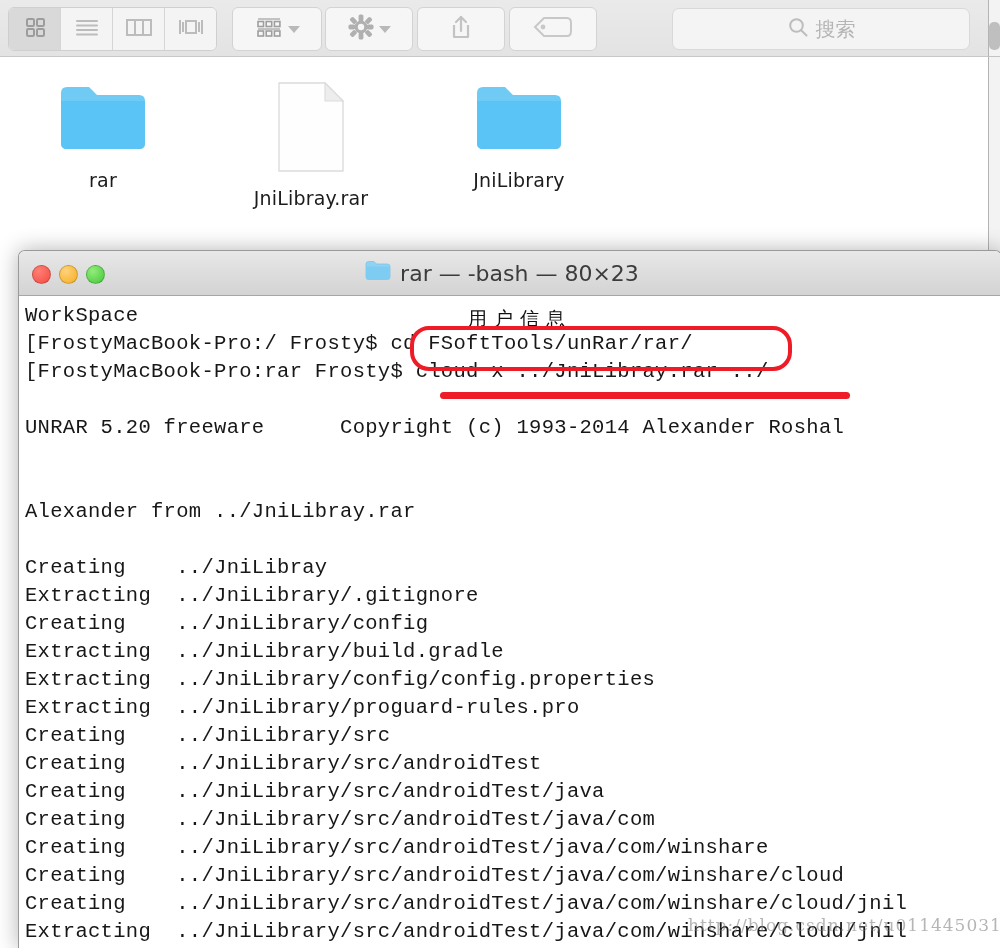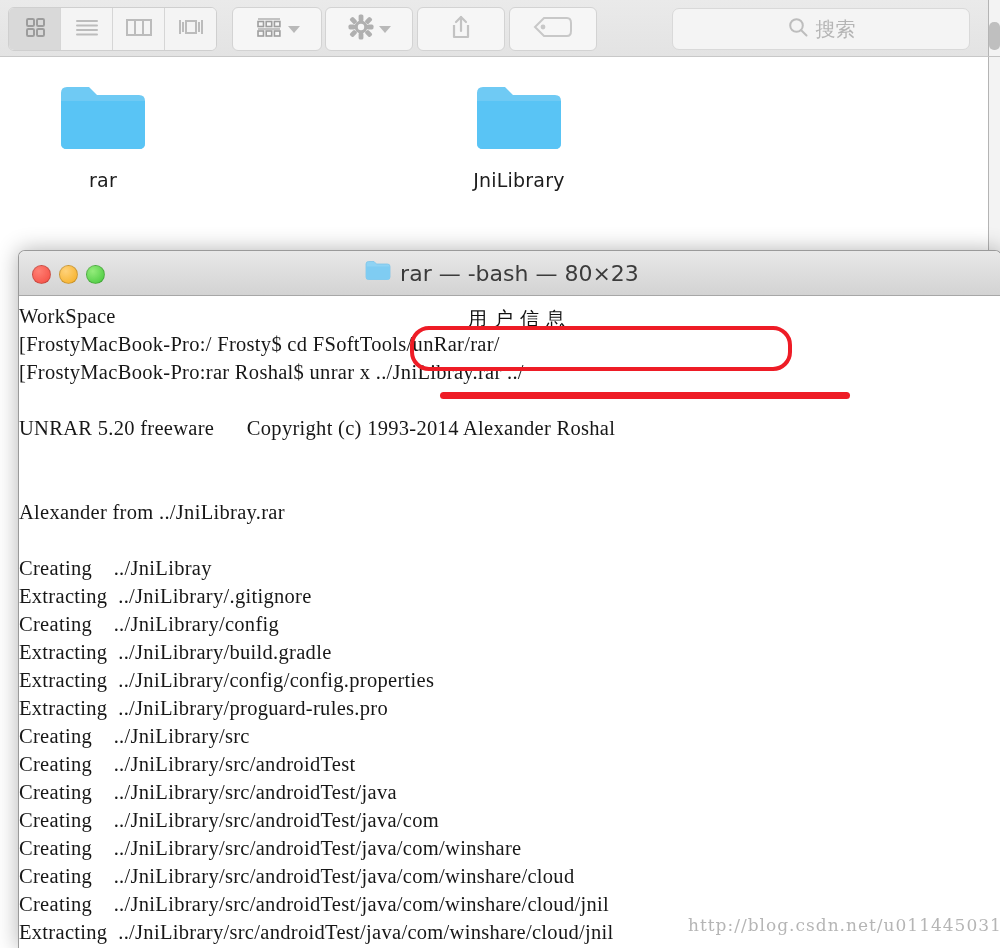--- a/index.html
+++ b/index.html
@@ -187,25 +187,26 @@
   }
 
   .term-body {
     position: relative;
     background: #ffffff;
     height: 654px;
     padding-top: 6px;
     overflow: hidden;
   }
   .term-line {
-    font-family: Liberation Serif, serif;
+    font-family: Liberation Mono, monospace;
     font-size: 20.5px;
     line-height: 28px;
     color: #171717;
     white-space: pre;
+    padding-left: 6px;
     letter-spacing: 0.3px;
   }
   .term-line.blank { color: transparent; }
 
   
   .cn-annot {
     position: absolute;
     left: 468px; top: 306px;
     font-family: Liberation Serif, serif;
     font-size: 19px;
@@ -369,20 +370,29 @@
       <div class="file-item" style="left:28px;">
         <span>
           <svg width="92" height="74" viewBox="0 0 92 74">
             <path d="M4 12 Q4 6 10 6 L32 6 L40 14 L82 14 Q88 14 88 20 L88 62 Q88 68 82 68 L10 68 Q4 68 4 62 Z" fill="#6fcaf4"></path>
             <path d="M4 20 L88 20 L88 62 Q88 68 82 68 L10 68 Q4 68 4 62 Z" fill="#59c4f5"></path>
           </svg>
         </span>
         <div class="file-label">rar</div>
       </div>
 
+      <div class="file-item" style="left:236px;">
+        <span>
+          <svg width="76" height="92" viewBox="0 0 76 92">
+            <path d="M6 2 L52 2 L70 20 L70 90 L6 90 Z" fill="#fefefe" stroke="#dcdcdc" stroke-width="1.4"></path>
+            <path d="M52 2 L52 20 L70 20 Z" fill="#ededed" stroke="#dcdcdc" stroke-width="1.2"></path>
+          </svg>
+        </span>
+        <div class="file-label">JniLibray.rar</div>
+      </div>
 
       <div class="file-item" style="left:444px;">
         <span>
           <svg width="92" height="74" viewBox="0 0 92 74">
             <path d="M4 12 Q4 6 10 6 L32 6 L40 14 L82 14 Q88 14 88 20 L88 62 Q88 68 82 68 L10 68 Q4 68 4 62 Z" fill="#6fcaf4"></path>
             <path d="M4 20 L88 20 L88 62 Q88 68 82 68 L10 68 Q4 68 4 62 Z" fill="#59c4f5"></path>
           </svg>
         </span>
         <div class="file-label">JniLibrary</div>
       </div>
@@ -409,21 +419,21 @@
             <path d="M1 6.5 L25 6.5 L25 17 Q25 19.5 22.5 19.5 L3.5 19.5 Q1 19.5 1 17 Z" fill="#7fccf2"></path>
           </svg>
         </span>
         <span>rar — -bash — 80×23</span>
       </div>
     </div>
 
     <div class="term-body" id="term-body">
         <div class="term-line">WorkSpace</div>
         <div class="term-line">[FrostyMacBook-Pro:/ Frosty$ cd FSoftTools/unRar/rar/</div>
-        <div class="term-line">[FrostyMacBook-Pro:rar Roshal$ unrar x ../JniLibray.rar ../</div>
+        <div class="term-line">[FrostyMacBook-Pro:rar Frosty$ cloud x ../JniLibray.rar ../</div>
         <div class="term-line blank">&nbsp;</div>
         <div class="term-line">UNRAR 5.20 freeware      Copyright (c) 1993-2014 Alexander Roshal</div>
         <div class="term-line blank">&nbsp;</div>
         <div class="term-line blank">&nbsp;</div>
         <div class="term-line">Alexander from ../JniLibray.rar</div>
         <div class="term-line blank">&nbsp;</div>
         <div class="term-line">Creating    ../JniLibray</div>
         <div class="term-line">Extracting  ../JniLibrary/.gitignore</div>
         <div class="term-line">Creating    ../JniLibrary/config</div>
         <div class="term-line">Extracting  ../JniLibrary/build.gradle</div>

